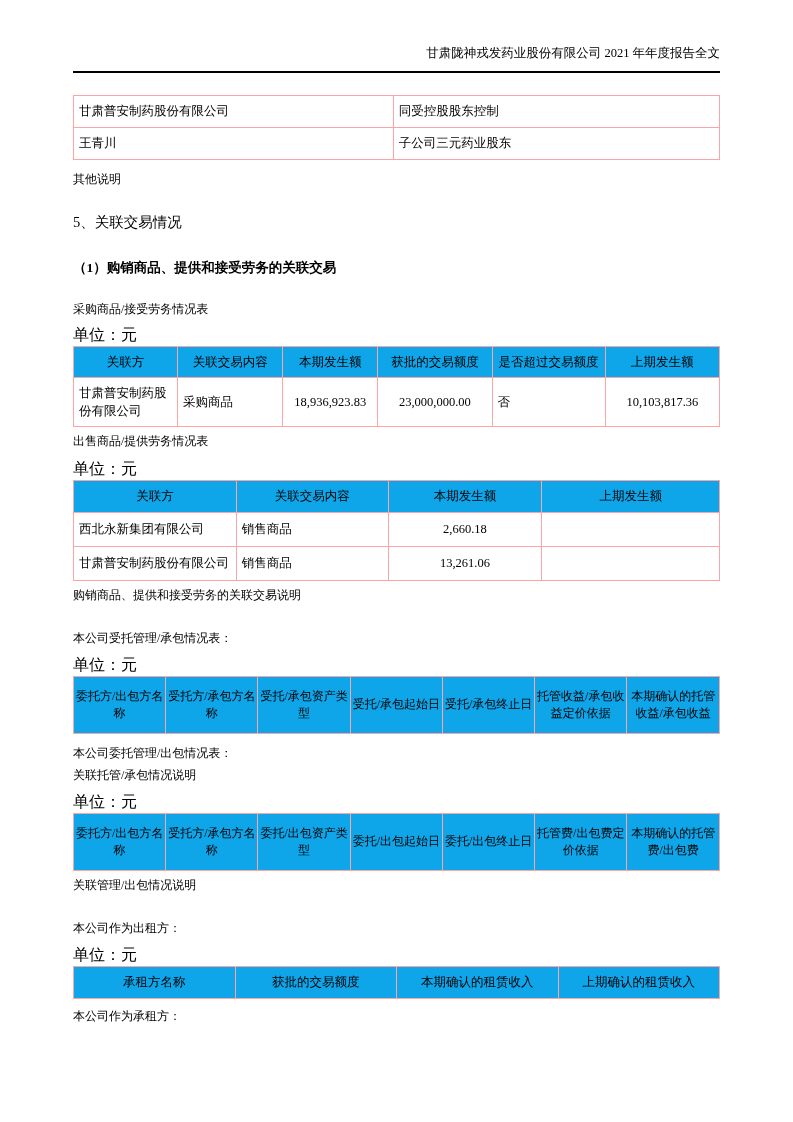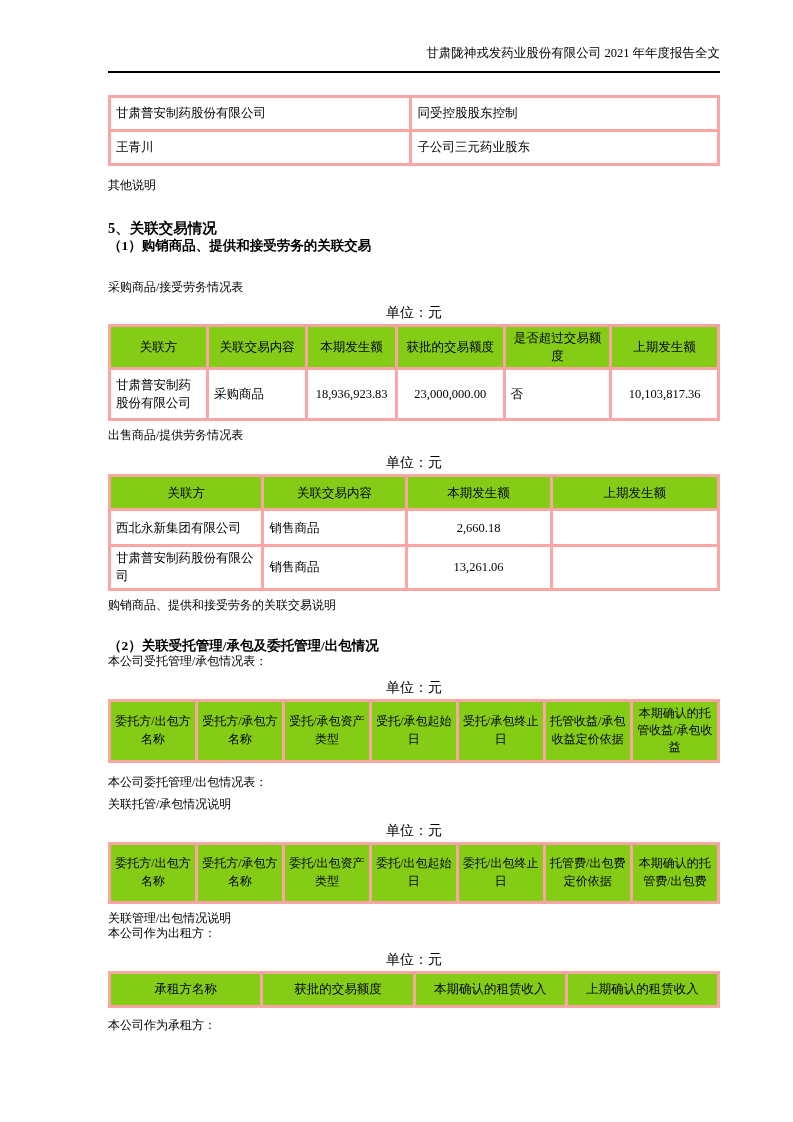--- a/index.html
+++ b/index.html
@@ -1,39 +1,39 @@
 <!DOCTYPE html>
 <html><head>
 <meta charset="utf-8">
 <style>
   html,body{margin:0;padding:0;}
   body{
     width:793px;height:1122px;background:#ffffff;color:#000;
     font-family:"Liberation Serif","DejaVu Serif",serif;
     position:relative;overflow:hidden;
   }
-  .page{padding:45px 73px 0 108px;}
+  .page{padding:45px 73px 0 73px;}
   .doc-header{text-align:right;font-size:12.5px;line-height:16px;}
   .header-rule{border:none;border-top:2px solid #000;margin:10px 0 0 0;}
 
   .tbl{width:100%;border-collapse:collapse;table-layout:fixed;border:1.5px solid #000;}
-  .tbl td{border:3px solid #fca5a5;padding:2px 5px;font-size:12.5px;vertical-align:middle;word-break:break-all;line-height:1.45;}
-  .hd{background:#84cc16;text-align:center;}
+  .tbl td{border:1px solid #fca5a5;padding:2px 5px;font-size:12.5px;vertical-align:middle;word-break:break-all;line-height:1.45;}
+  .hd{background:#0ea5e9;text-align:center;}
   .num{text-align:center;}
   .tbl-7 td{padding:3px 1px;font-size:12px;}
 
   .cap{font-size:12px;line-height:15px;}
-  .unit{font-size:14px;text-align:center;line-height:15px;}
-  .h2{font-size:14.5px;font-weight:bold;line-height:18px;}
+  .unit{font-size:16px;text-align:left;line-height:15px;}
+  .h2{font-size:14.5px;font-weight:normal;line-height:18px;}
   .h3{font-size:13.5px;font-weight:bold;line-height:17px;}
 
   .mt4{margin-top:4px;}  .mt6{margin-top:12px;}  .mt7{margin-top:7px;}
   .mt10{margin-top:10px;}.mt11{margin-top:11px;}.mt12{margin-top:12px;}
   .mt22{margin-top:22px;}.mt24{margin-top:24px;}.mt26{margin-top:26px;}
-  .mt28{}
+  .mt28{margin-top:28px;}
 
   .r27 td{height:27px;}
   .r26 td{height:26px;}
   .r29 td{height:29px;}
   .r44 td{height:44px;}
   .r50 td{height:50px;}
 </style>
 </head>
 <body>
 
@@ -124,21 +124,20 @@
       <td>甘肃普安制药股份有限公司</td>
       <td>销售商品</td>
       <td class="num">13,261.06</td>
       <td class="num"></td>
     </tr>
   </tbody>
     </table>
 
   <div class="cap mt7">购销商品、提供和接受劳务的关联交易说明</div>
 
-  <div class="h3 mt24">（2）关联受托管理/承包及委托管理/出包情况</div>
 
   <div class="cap mt28">本公司受托管理/承包情况表：</div>
   <div class="unit mt11">单位：元</div>
 
   <table class="tbl tbl-7 mt4">
     <colgroup>
       <col style="width:14.28%">
         <col style="width:14.28%">
         <col style="width:14.28%">
         <col style="width:14.28%">

